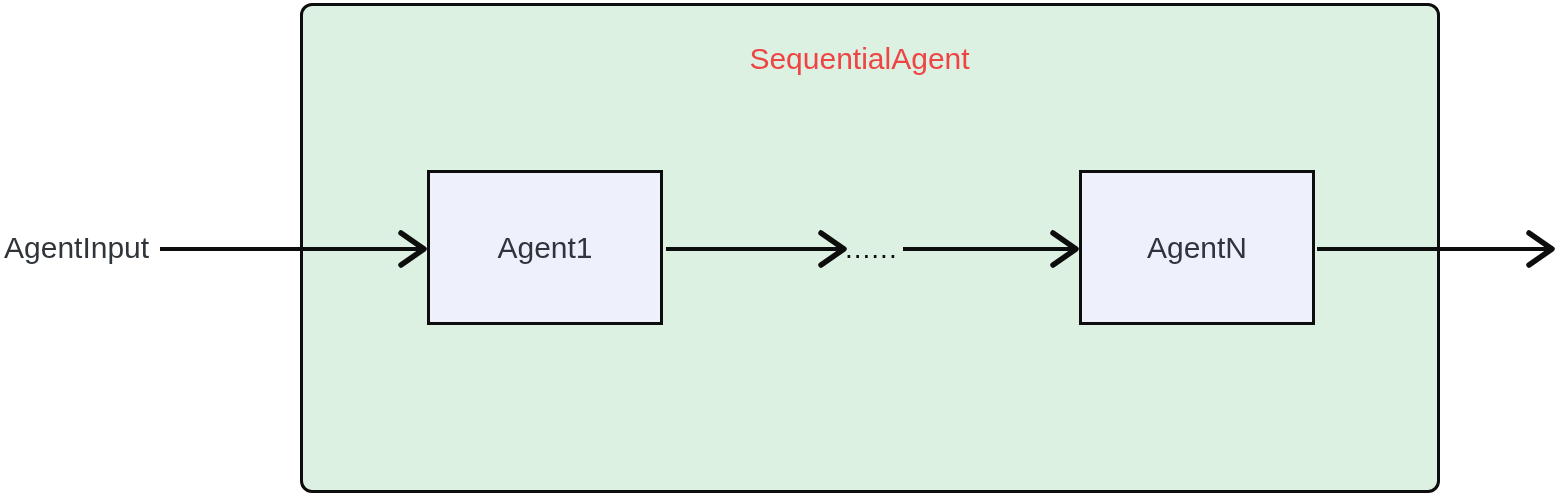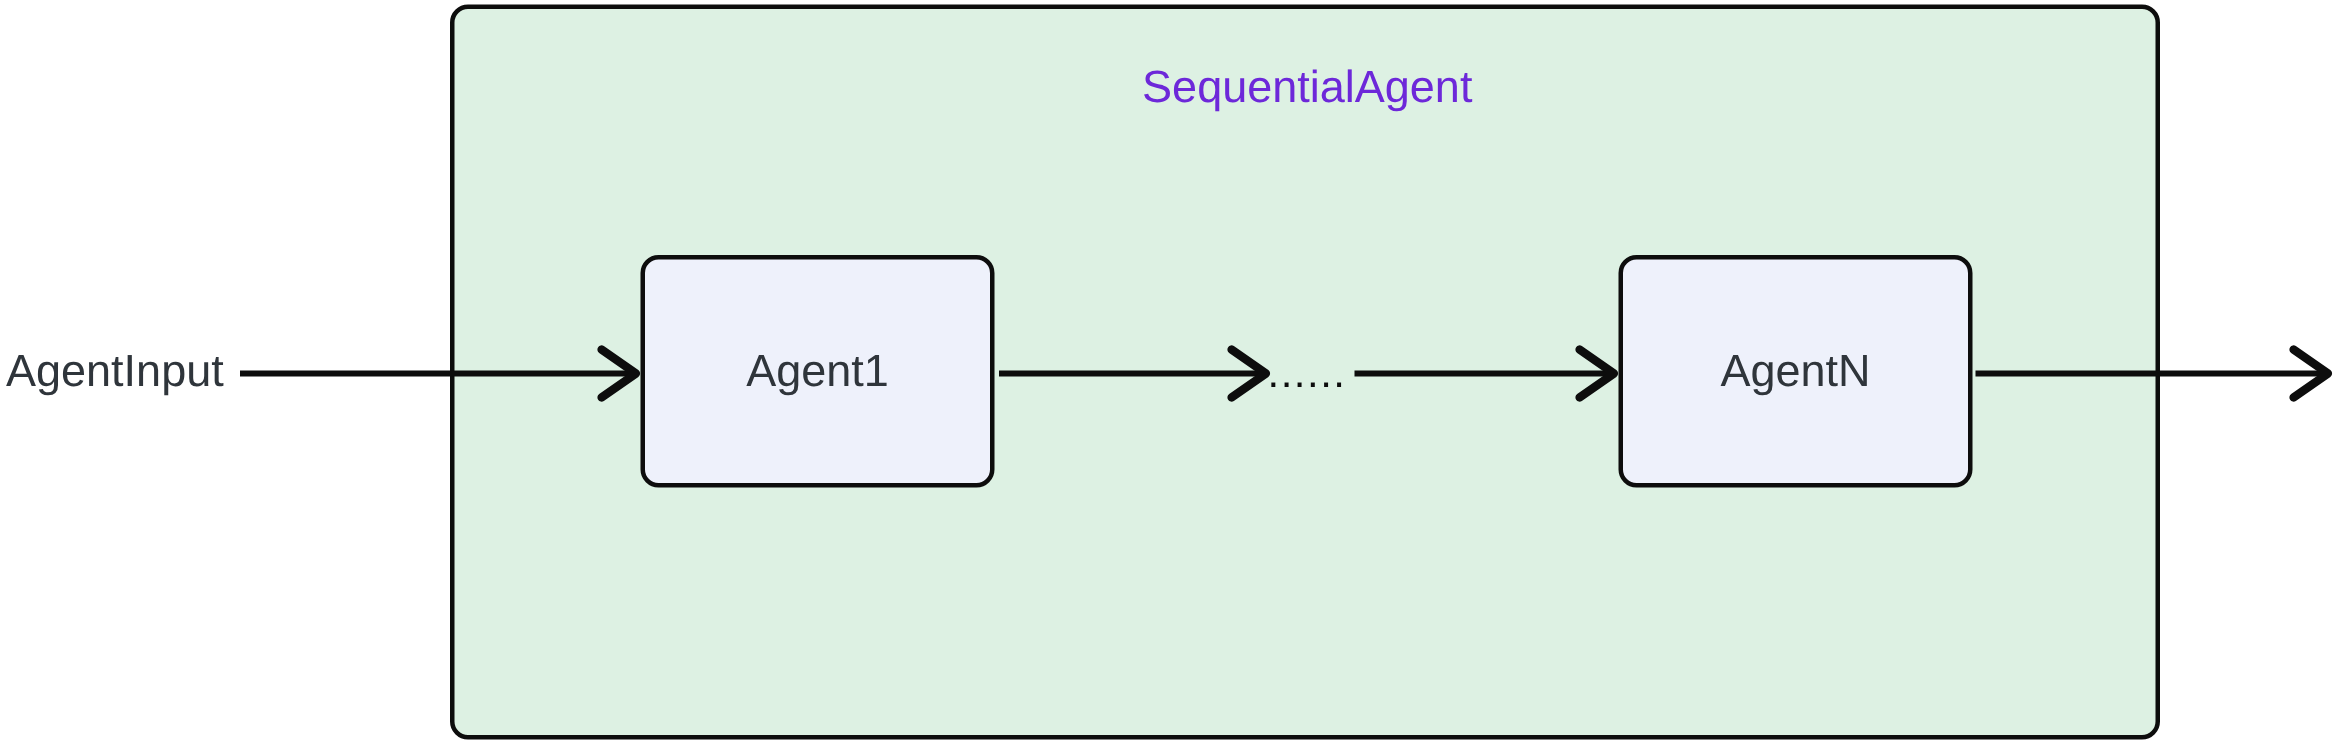--- a/index.html
+++ b/index.html
@@ -21,35 +21,35 @@
     top: 3px;
     width: 1140px;
     height: 490px;
     background: #ddf1e3;
     border: 3px solid #0d0d0d;
     border-radius: 12px;
     box-sizing: border-box;
   }
   .group-title {
     position: absolute;
-    left: 300px;
+    left: 288px;
     top: 42px;
     width: 1143px;
     text-align: center;
     font-size: 30px;
-    color: #6d28d9;
+    color: #ef4444;
     line-height: 34px;
   }
   .node {
     position: absolute;
     top: 170px;
     height: 155px;
     background: #eef1fb;
     border: 3px solid #0d0d0d;
-    border-radius: 12px;
+    border-radius: 0;
     box-sizing: border-box;
     display: flex;
     align-items: center;
     justify-content: center;
     font-size: 30px;
     color: #2f353b;
   }
   .node-agent1 { left: 427px; width: 236px; }
   .node-agentn { left: 1079px; width: 236px; text-align: right; }
   .input-label {

